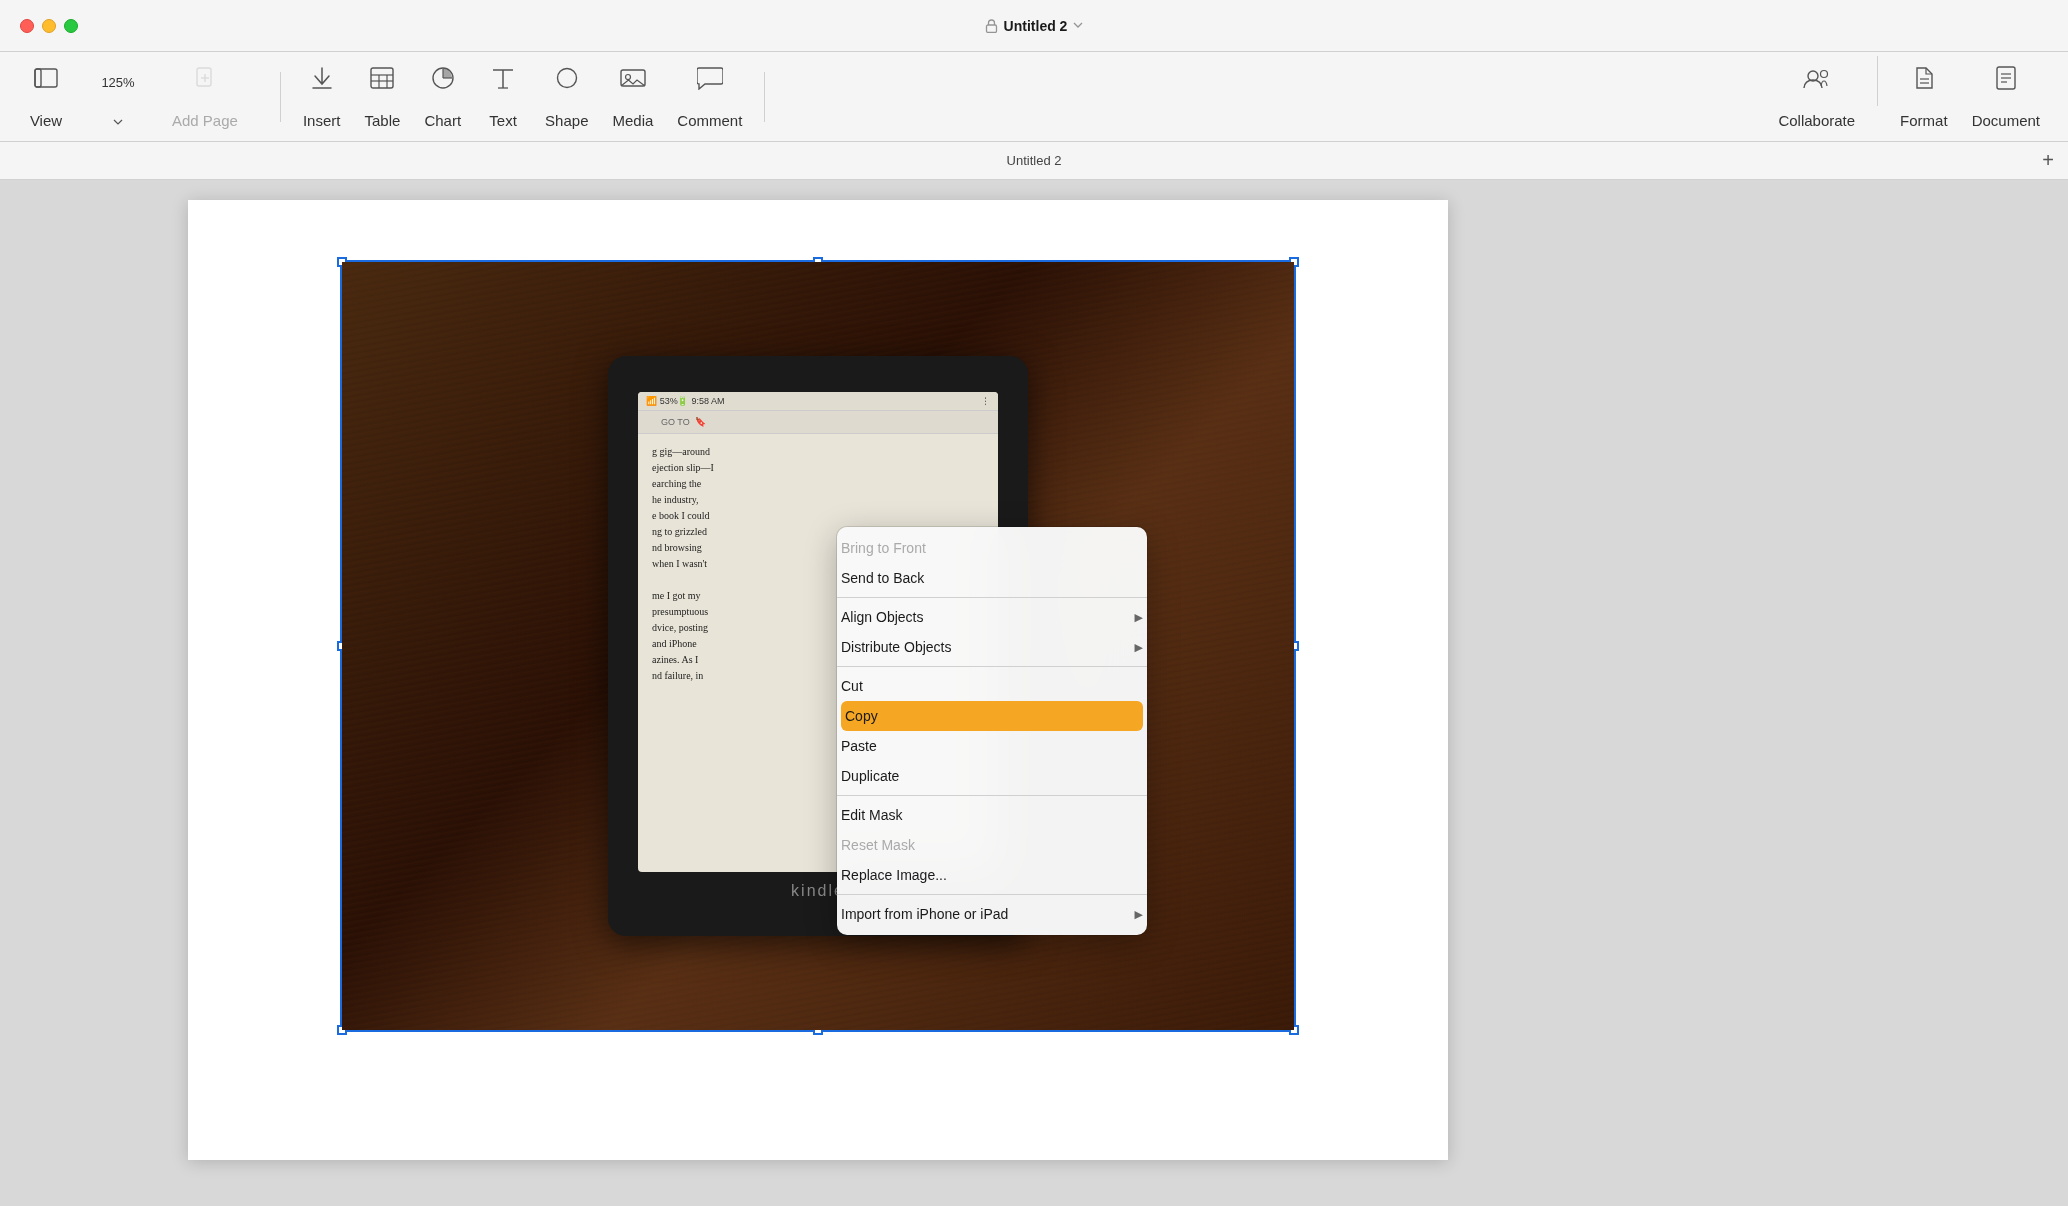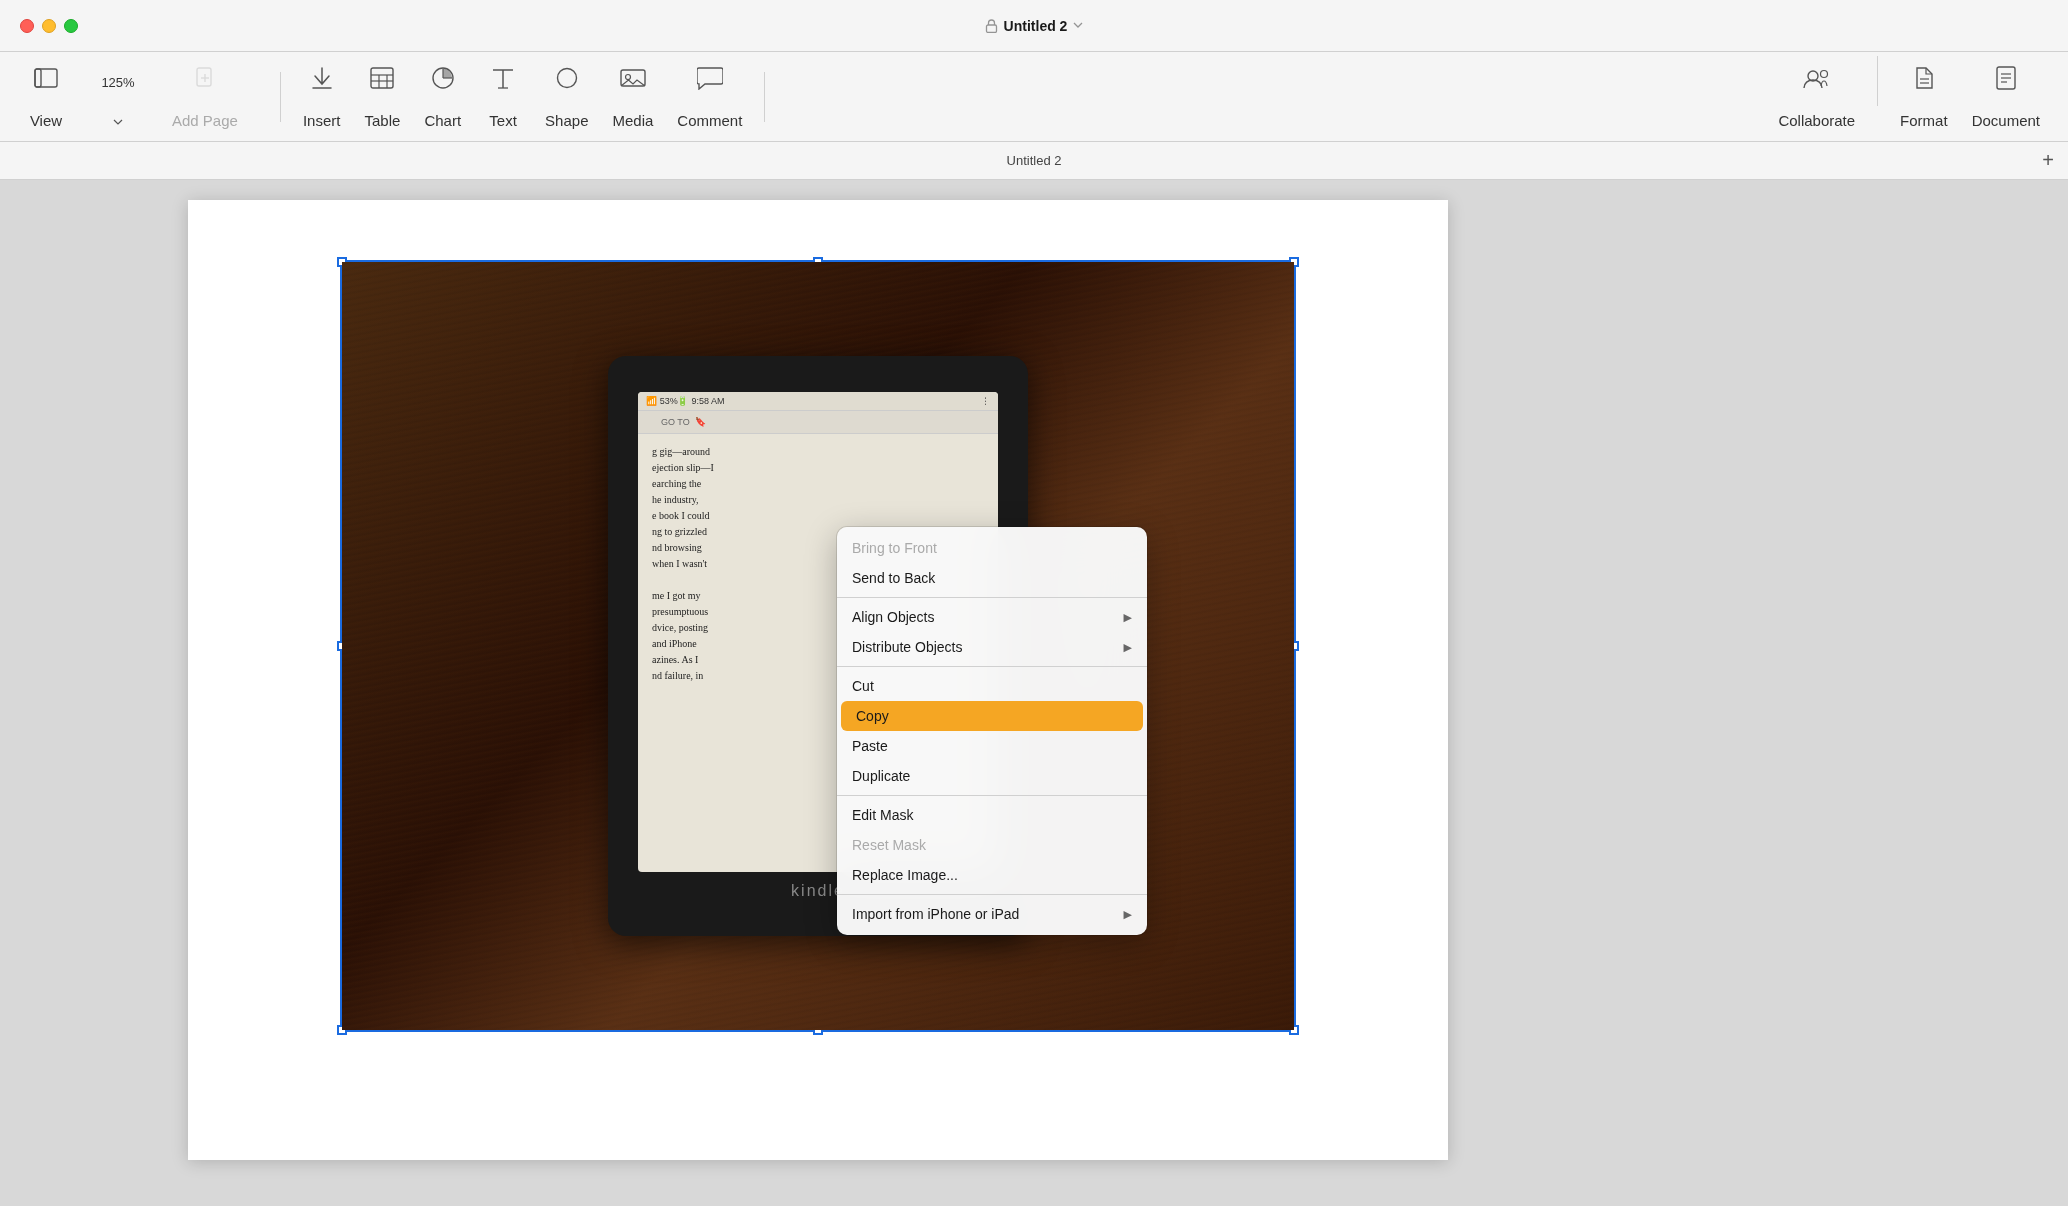--- a/index.html
+++ b/index.html
@@ -248,21 +248,21 @@
       border-radius: 10px;
       box-shadow: 0 8px 32px rgba(0,0,0,0.28), 0 0 0 1px rgba(0,0,0,0.12);
       padding: 6px 0;
       z-index: 1000;
       backdrop-filter: blur(20px);
     }
     .menu-item {
       display: flex;
       align-items: center;
       justify-content: space-between;
-      padding: 7px 15px;
+      padding: 7px 4px;
       font-size: 14px;
       color: #1a1a1a;
       cursor: pointer;
       user-select: none;
     }
     .menu-item.highlighted {
       background: #f5a623;
       color: #1a1a1a;
       border-radius: 6px;
       margin: 0 4px;

